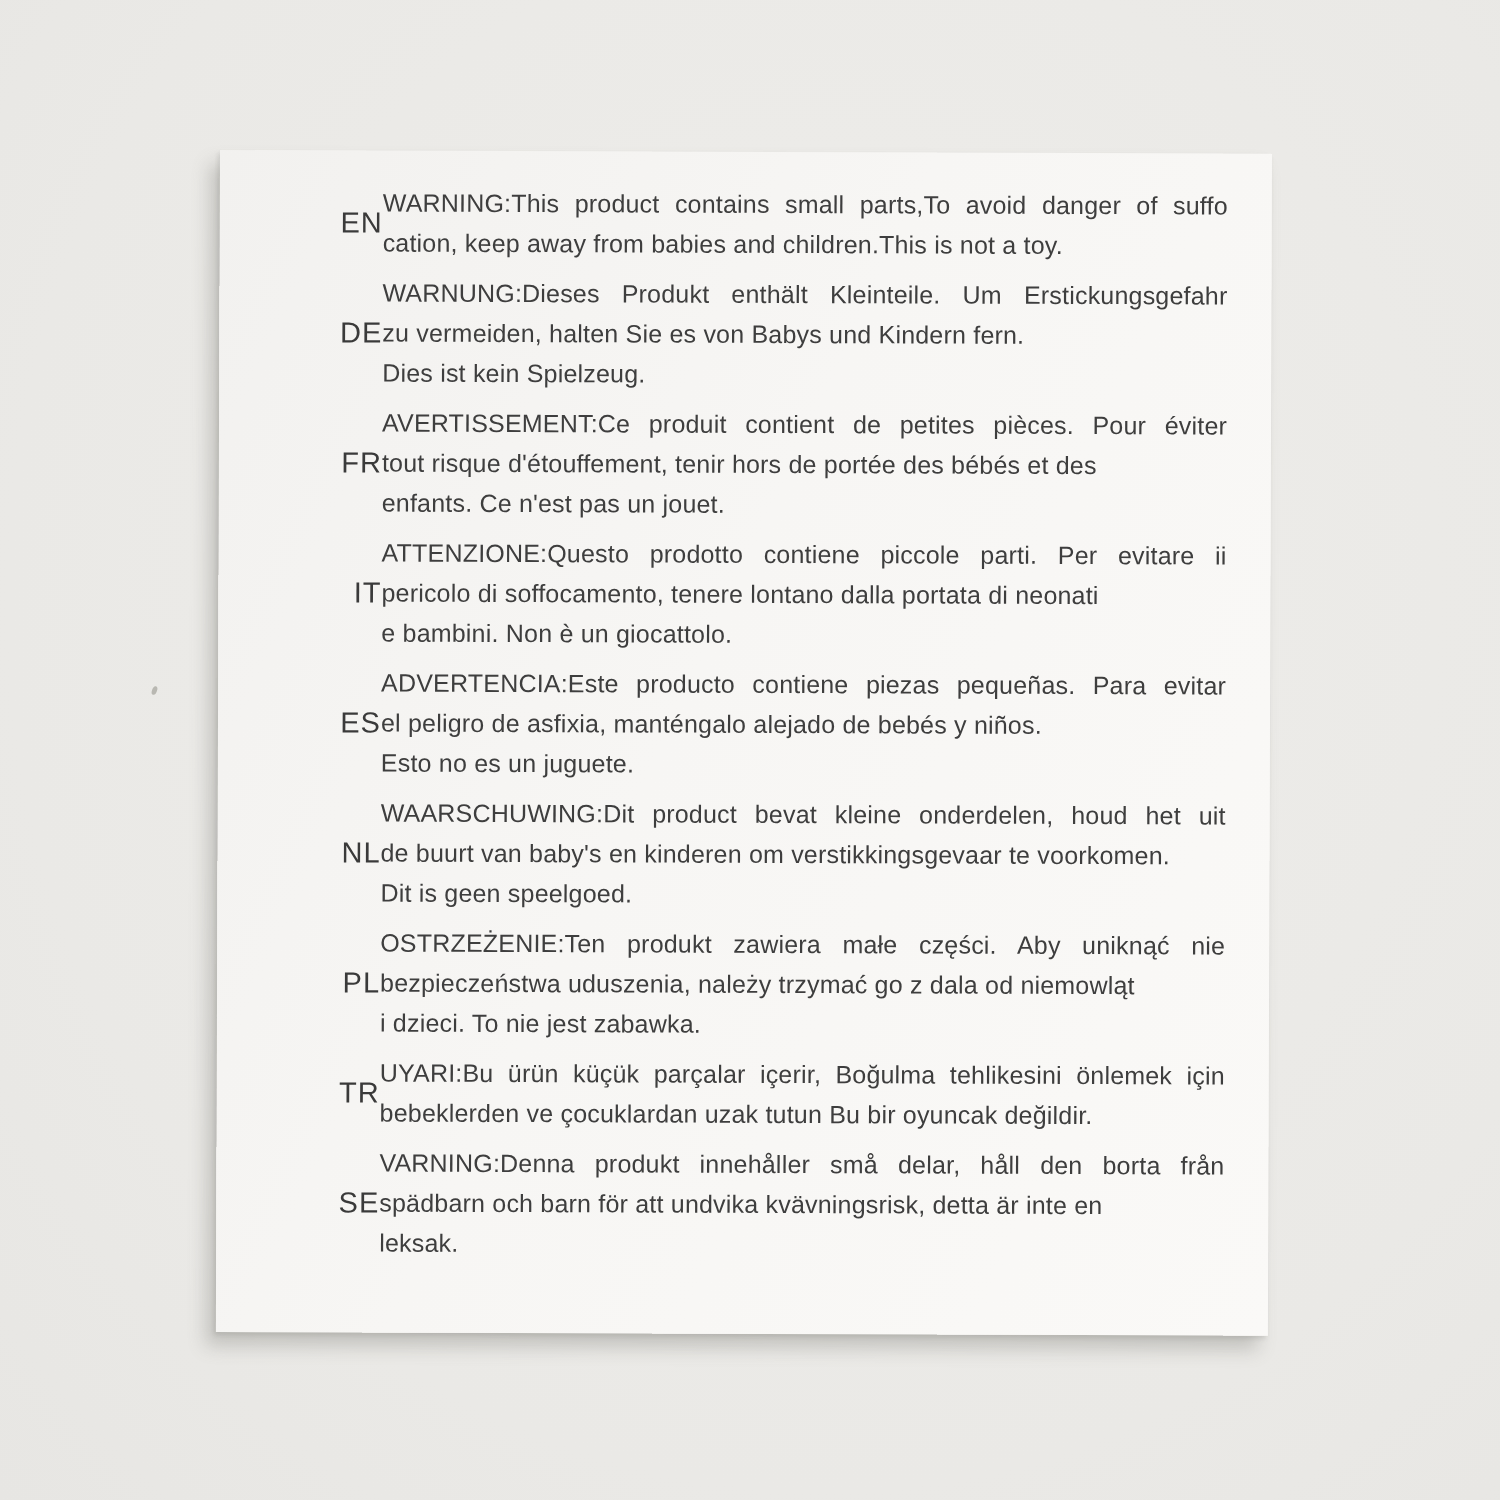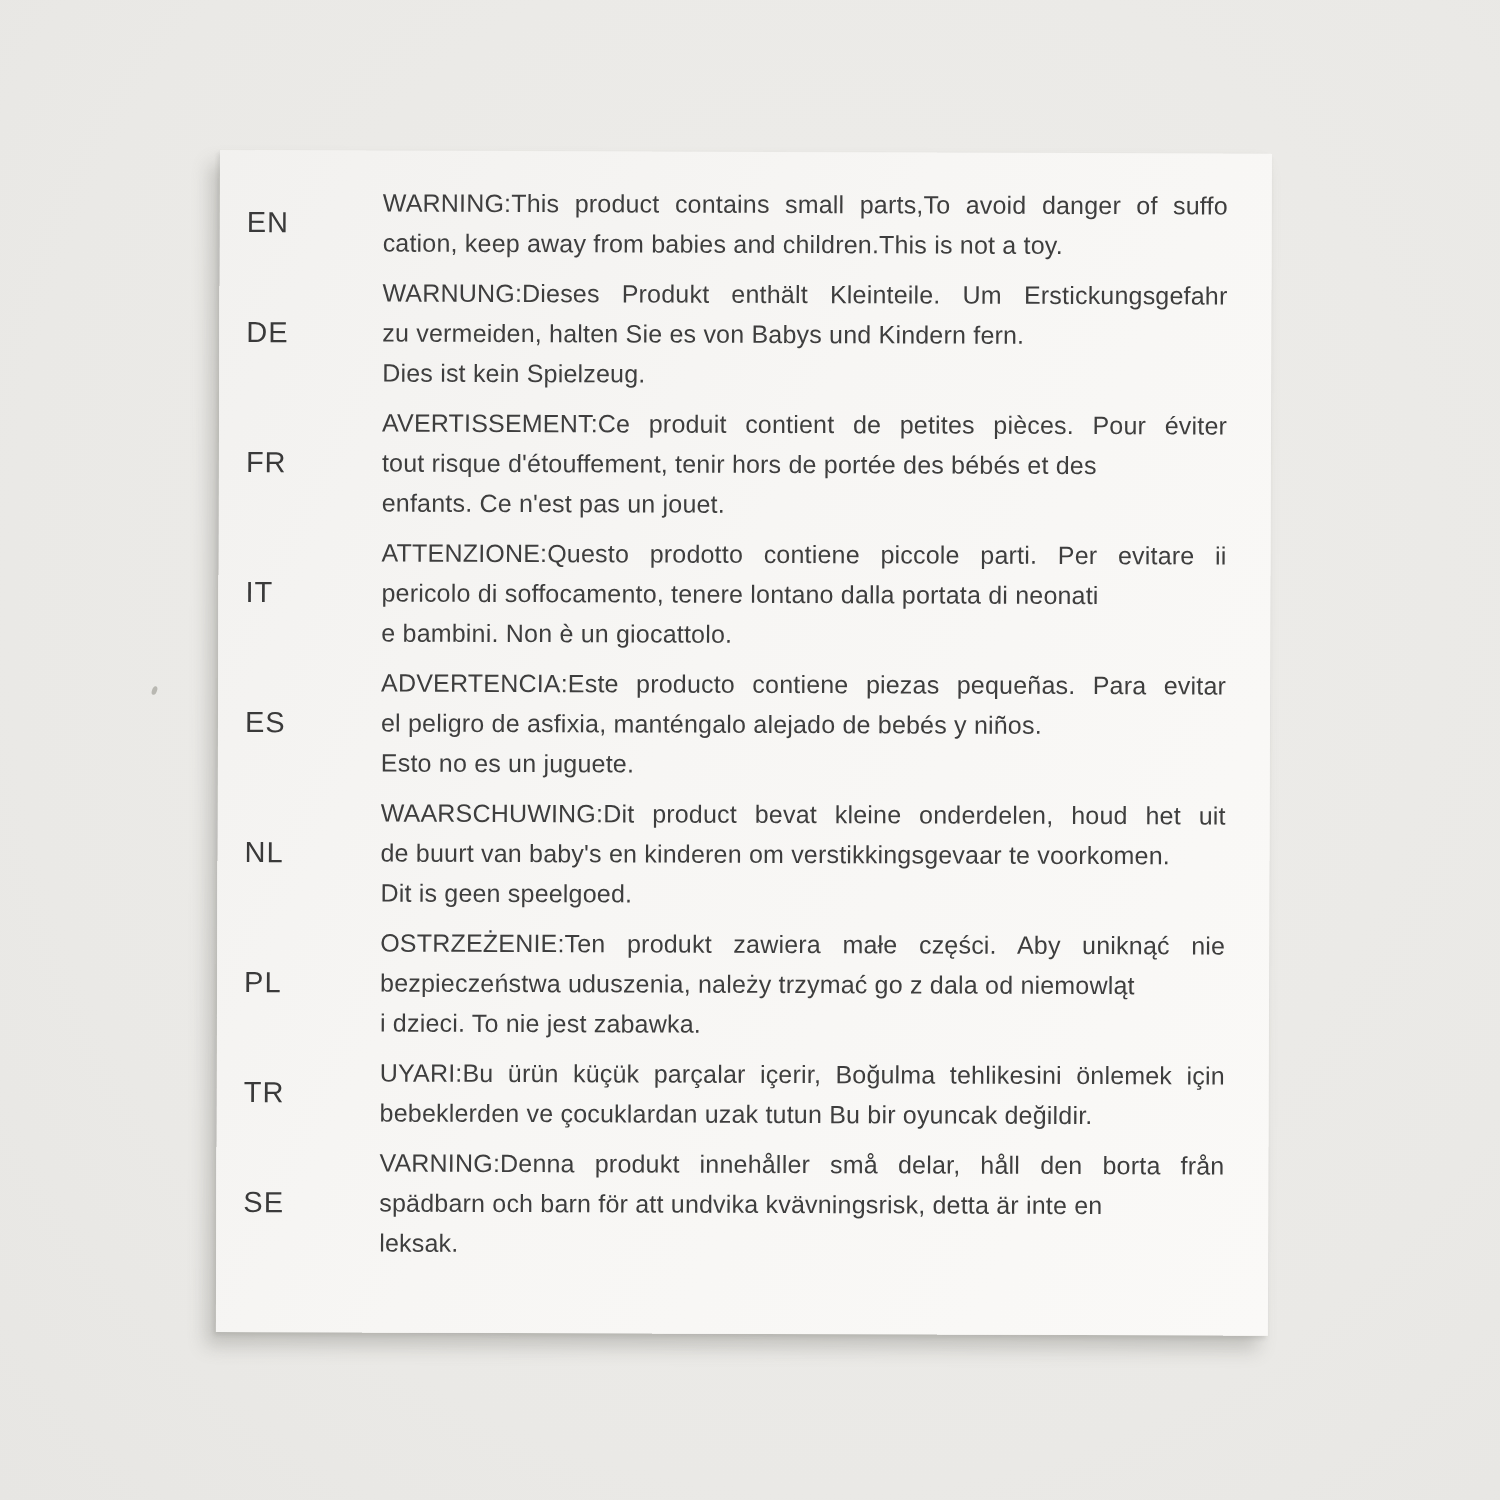--- a/index.html
+++ b/index.html
@@ -33,21 +33,21 @@
   }
   .section {
     display: grid;
     grid-template-columns: 163px 845px;
     align-items: center;
     margin-bottom: 10px;
   }
   .code {
     box-sizing: border-box;
     padding-left: 27px;
-    text-align: left;
+    text-align: right;
     font-size: 29px;
     color: #3a3a3a;
     letter-spacing: 1px;
   }
   .text-block {
     width: 845px;
   }
   .line {
     font-size: 25px;
     line-height: 40px;

